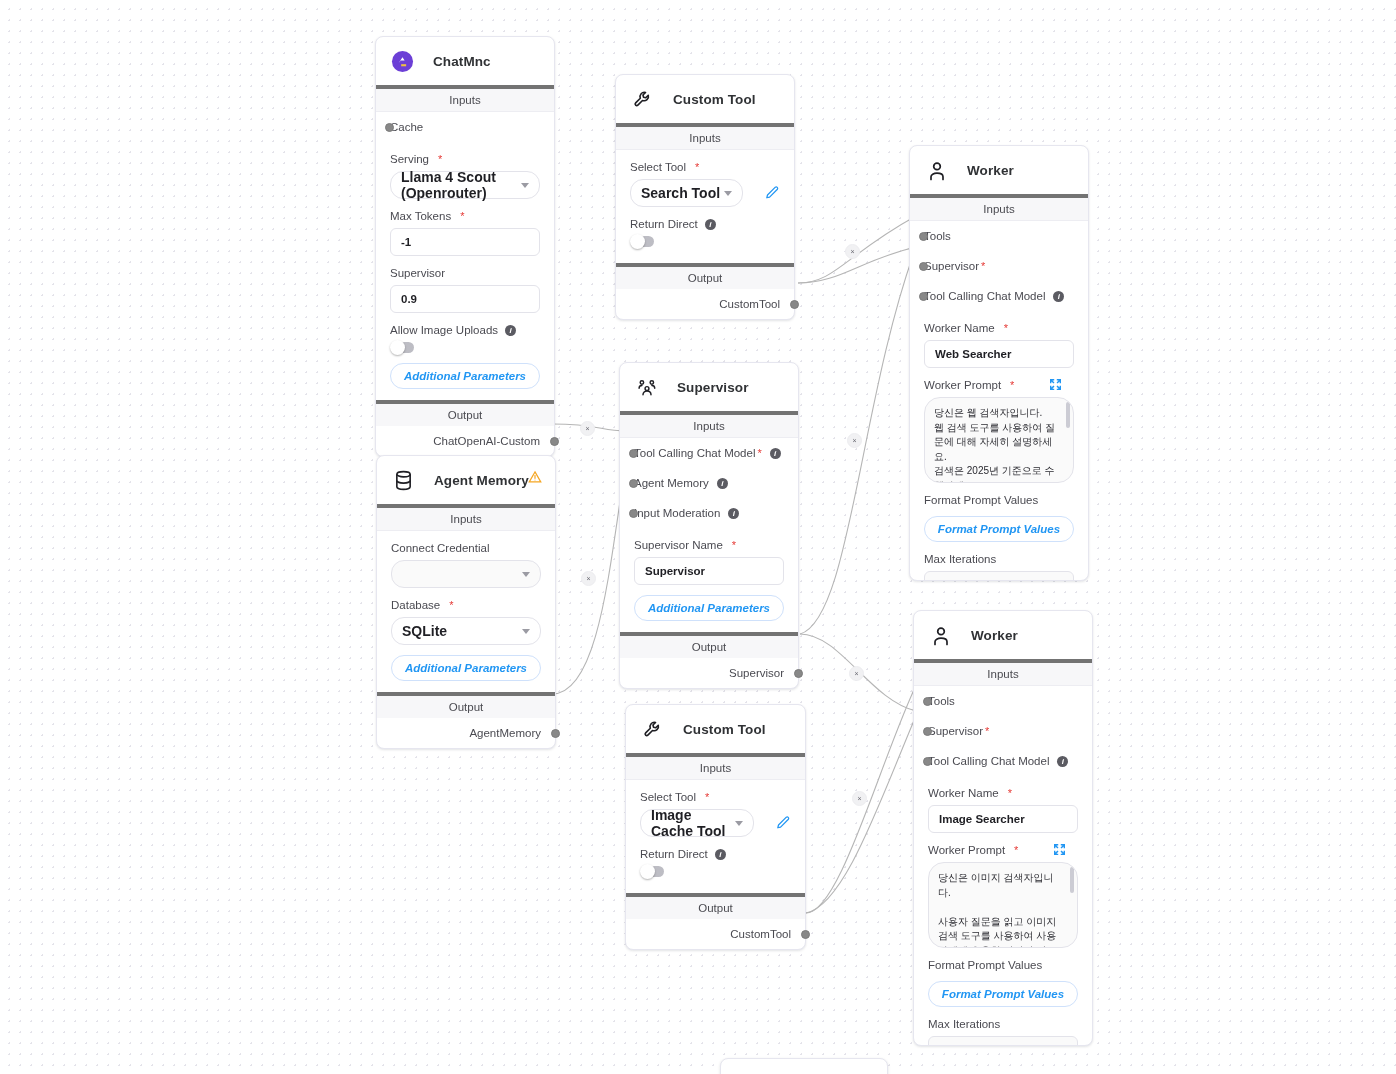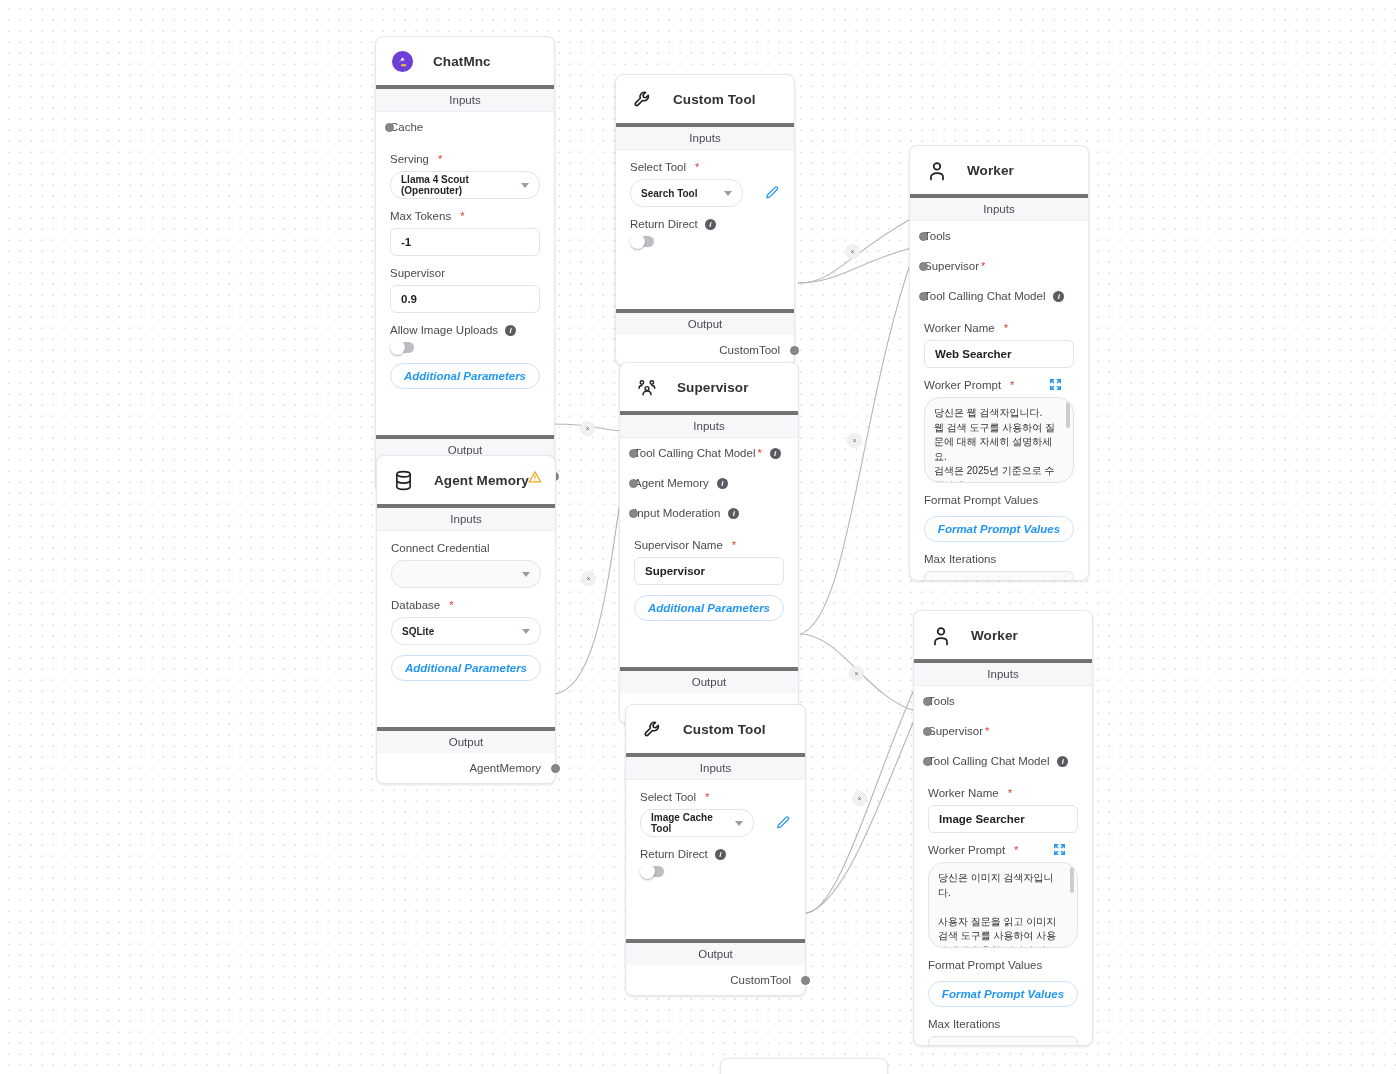--- a/index.html
+++ b/index.html
@@ -22,21 +22,21 @@
   }
   .node-head{display:flex;align-items:center;gap:18px;padding:12px 14px 11px 14px;position:relative;}
   .node-title{font-size:13.5px;font-weight:600;color:#303235;letter-spacing:.1px;}
   .node-ico{width:25px;height:25px;display:flex;align-items:center;justify-content:center;flex:0 0 auto;}
   .warn{position:absolute;right:13px;top:14px;}
 
   .band{
     background:#f7f7f9;border-top:4px solid #737373;border-bottom:1px solid #ededf2;
     text-align:center;font-size:11.5px;color:#4b4b51;padding:5px 0;font-weight:400;
   }
-  .band.out{border-bottom:none;margin-top:46px;}
+  .band.out{border-bottom:none;}
   .body{padding:0 14px;}
 
   .anchor-row{position:relative;height:30px;display:flex;align-items:center;}
   .anchor-row .lbl{font-size:11.5px;color:#4a4a51;}
   .dot{
     position:absolute;width:9px;height:9px;border-radius:50%;background:#888;
     border:1px solid #7b7b7b;box-sizing:border-box;
   }
   .dot.l{left:-5px;}
   .dot.r{right:-5px;}
@@ -48,21 +48,21 @@
     font-size:8px;align-items:center;justify-content:center;font-weight:700;font-style:italic;
   }
   .inp{
     height:26px;border:1px solid #e3e3ea;border-radius:6px;background:#fff;
     display:flex;align-items:center;padding:0 10px;font-size:11.5px;color:#1f1f24;font-weight:600;
   }
   .inp.empty{background:#fafafa;}
   .sel{
     height:26px;border:1px solid #e3e3ea;border-radius:13px;background:#fff;
     display:flex;align-items:center;justify-content:space-between;padding:0 10px;
-    font-size:10px;color:#1f1f24;font-weight:600;
+    font-size:14px;color:#1f1f24;font-weight:600;
   }
   .sel.empty{background:#fafafa;}
   .caret{width:0;height:0;border-left:4px solid transparent;border-right:4px solid transparent;border-top:5px solid #9b9ba3;}
   .selrow{display:flex;align-items:center;gap:22px;}
   .selrow .sel{flex:1;}
 
   .toggle{width:22px;height:11px;border-radius:6px;background:#bdbdc4;position:relative;margin:4px 0 2px 2px;}
   .toggle::after{content:"";position:absolute;left:-2px;top:-2px;width:15px;height:15px;border-radius:50%;background:#fff;box-shadow:0 1px 2px rgba(0,0,0,.3);}
 
   .btn-outline{

